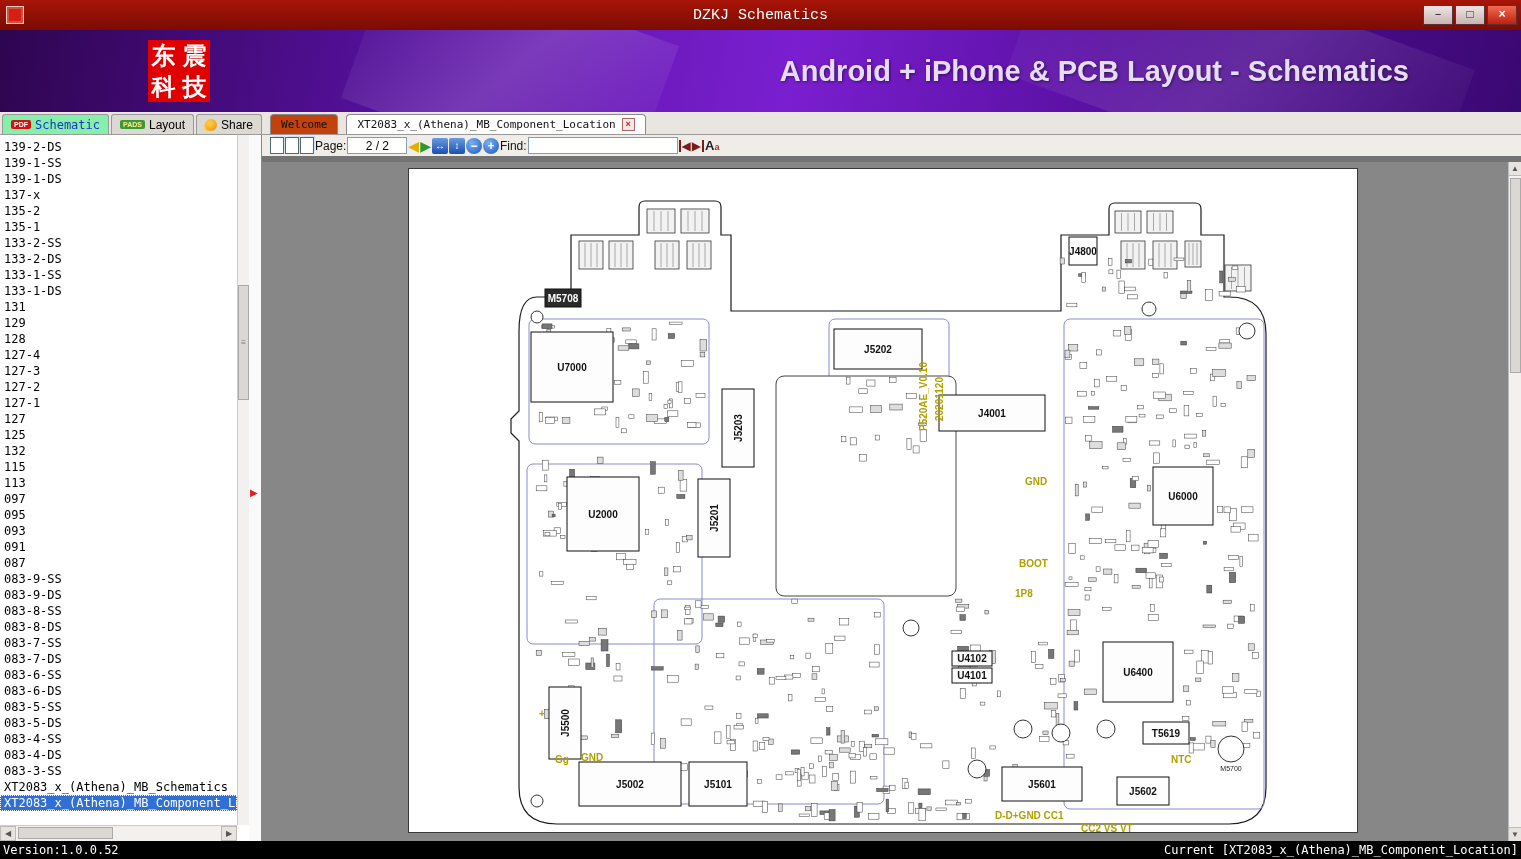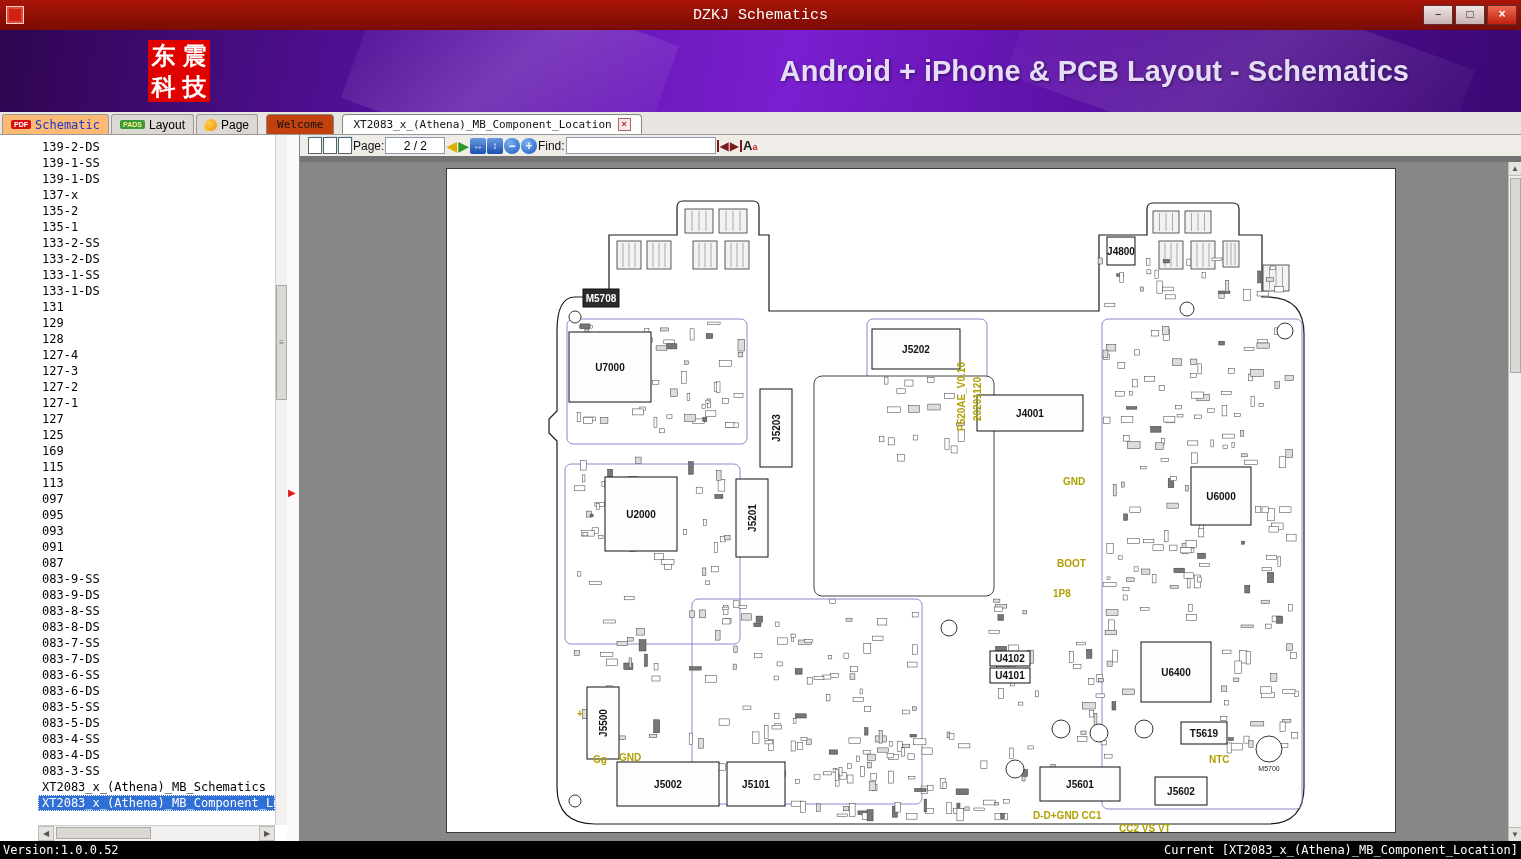--- a/index.html
+++ b/index.html
@@ -19,33 +19,33 @@
   .banner { height:82px; background:linear-gradient(100deg,#2e0550 0%,#54109a 25%,#7a1fd0 52%,#5a10a2 72%,#3a0872 100%); position:relative; display:flex; align-items:center; overflow:hidden; flex:none; }
   .streak { position:absolute; background:linear-gradient(120deg,transparent,rgba(255,255,255,.16),transparent); width:300px; height:200%; transform:rotate(20deg); top:-40px; pointer-events:none; }
   .s1 { left:360px; } .s2 { left:1020px; width:440px; opacity:.75; }
   .logo { width:62px; height:62px; background:#e00000; margin-left:148px; display:grid; grid-template-columns:1fr 1fr; place-items:center; color:#fff; font-weight:bold; font-size:24px; line-height:1; z-index:1; }
   .brand { color:#fff; font-weight:bold; font-size:40px; letter-spacing:1px; margin-left:16px; text-shadow:2px 2px 4px rgba(0,0,0,.6); z-index:1; }
   .tagline { margin-left:auto; margin-right:112px; color:#e6dcf8; font-weight:600; font-size:29px; text-shadow:1px 1px 3px rgba(0,0,0,.5); z-index:1; }
 
   
   .tabrow { height:23px; background:#e9e6e1; border-bottom:1px solid #9a9a9a; display:flex; align-items:flex-end; font-size:12px; flex:none; }
   .ftab { display:flex; align-items:center; gap:4px; padding:2px 8px; height:20px; border:1px solid #999; border-bottom:none; background:#dcd8d2; margin-left:2px; border-radius:3px 3px 0 0; }
-  .ftab.active { background:#fdba74; }
+  .ftab.active { background:#86efac; }
   .ftab.active .flabel { color:#1a35c8; font-family:"DejaVu Sans Mono",monospace; }
   .badge { font-weight:bold; font-size:7px; color:#fff; padding:1px 3px; border-radius:2px; }
   .badge.pdf { background:#d41010; }
   .badge.pads { background:#3a9a3a; color:#ffef8a; }
   .share-icon { width:12px; height:12px; background:radial-gradient(circle at 35% 35%,#ffd24a,#f08a00); border-radius:50%; box-shadow:-3px 2px 0 -2px #ffcf30; }
   .doctab { display:flex; align-items:center; gap:6px; padding:2px 10px; height:20px; border:1px solid #888; border-bottom:none; border-radius:4px 4px 0 0; background:#c2410c; margin-left:8px; }
   .doctab.active { background:#fdfdfd; }
   .dlabel { font-family:"DejaVu Sans Mono",monospace; font-size:11px; color:#111; white-space:nowrap; }
   .tab-close { width:13px; height:13px; border:1px solid #a66; background:#f3e8e8; color:#b22; font-size:9px; line-height:11px; text-align:center; font-weight:bold; }
 
   
-  .content { height:706px; display:flex; background:#fff; flex:none;padding-left:38px; }
+  .content { height:706px; display:flex; background:#fff; flex:none; }
 
   .sidebar { width:262px; border-right:1px solid #888; position:relative; background:#fff; flex:none; }
   .sb-list { position:absolute; left:0; top:4px; right:24px; bottom:16px; overflow:hidden; font-family:"DejaVu Sans Mono",monospace; font-size:12px; color:#000; }
   .sb-item { height:16px; line-height:16px; padding-left:4px; white-space:nowrap; cursor:default; }
   .sb-item.selected { background:#2f6fd6; color:#fff; outline:1px dotted #fff; outline-offset:-1px; }
   .sb-vscroll { position:absolute; right:12px; top:0; bottom:16px; width:12px; background:#f2f1ef; border-left:1px solid #ccc; }
   .sb-vthumb { position:absolute; left:0; top:150px; width:11px; height:115px; background:#dbd8d4; border:1px solid #aaa; display:flex; align-items:center; justify-content:center; color:#777; font-size:8px; }
   .splitzone { position:absolute; right:0; top:0; bottom:0; width:12px; background:#fafafa; }
   .split-arrow { position:absolute; top:352px; left:1px; color:#e02020; font-size:10px; }
   .sb-hscroll { position:absolute; left:0; right:24px; bottom:0; height:16px; background:#f2f1ef; border-top:1px solid #ccc; display:flex; }
@@ -111,21 +111,21 @@
     <div class="ftab active">
       <span class="badge pdf">PDF</span>
       <span class="flabel">Schematic</span>
     </div>
     <div class="ftab">
       <span class="badge pads">PADS</span>
       <span class="flabel">Layout</span>
     </div>
     <div class="ftab">
       <span class="share-icon"></span>
-      <span class="flabel">Page</span>
+      <span class="flabel">Share</span>
     </div>
     <div class="doctab">
       <span class="dlabel">Welcome</span>
     </div>
     <div class="doctab active">
       <span class="dlabel">XT2083_x_(Athena)_MB_Component_Location</span>
       <span class="tab-close">×</span>
     </div>
   </div>
 
@@ -145,21 +145,21 @@
           <div class="sb-item">133-1-DS</div>
           <div class="sb-item">131</div>
           <div class="sb-item">129</div>
           <div class="sb-item">128</div>
           <div class="sb-item">127-4</div>
           <div class="sb-item">127-3</div>
           <div class="sb-item">127-2</div>
           <div class="sb-item">127-1</div>
           <div class="sb-item">127</div>
           <div class="sb-item">125</div>
-          <div class="sb-item">169</div>
+          <div class="sb-item">132</div>
           <div class="sb-item">115</div>
           <div class="sb-item">113</div>
           <div class="sb-item">097</div>
           <div class="sb-item">095</div>
           <div class="sb-item">093</div>
           <div class="sb-item">091</div>
           <div class="sb-item">087</div>
           <div class="sb-item">083-9-SS</div>
           <div class="sb-item">083-9-DS</div>
           <div class="sb-item">083-8-SS</div>

